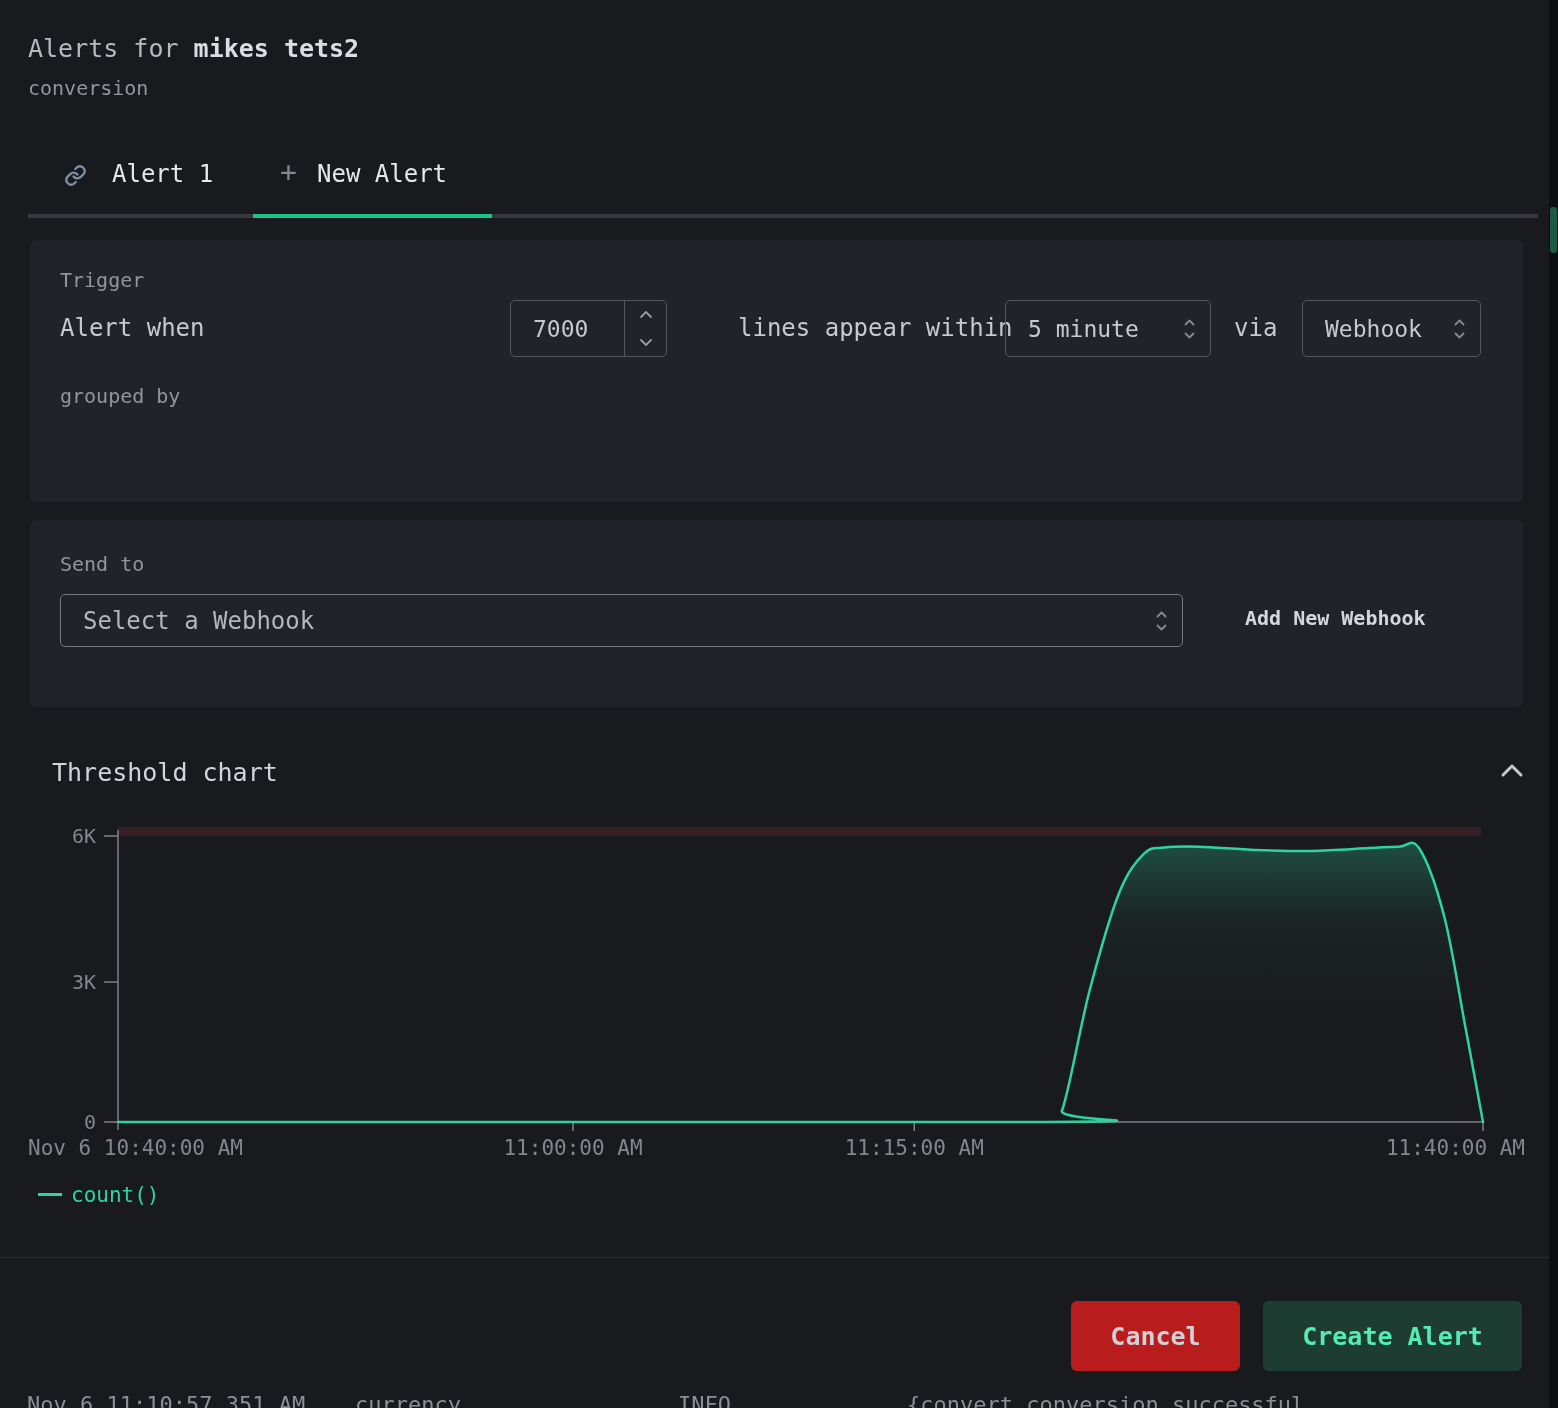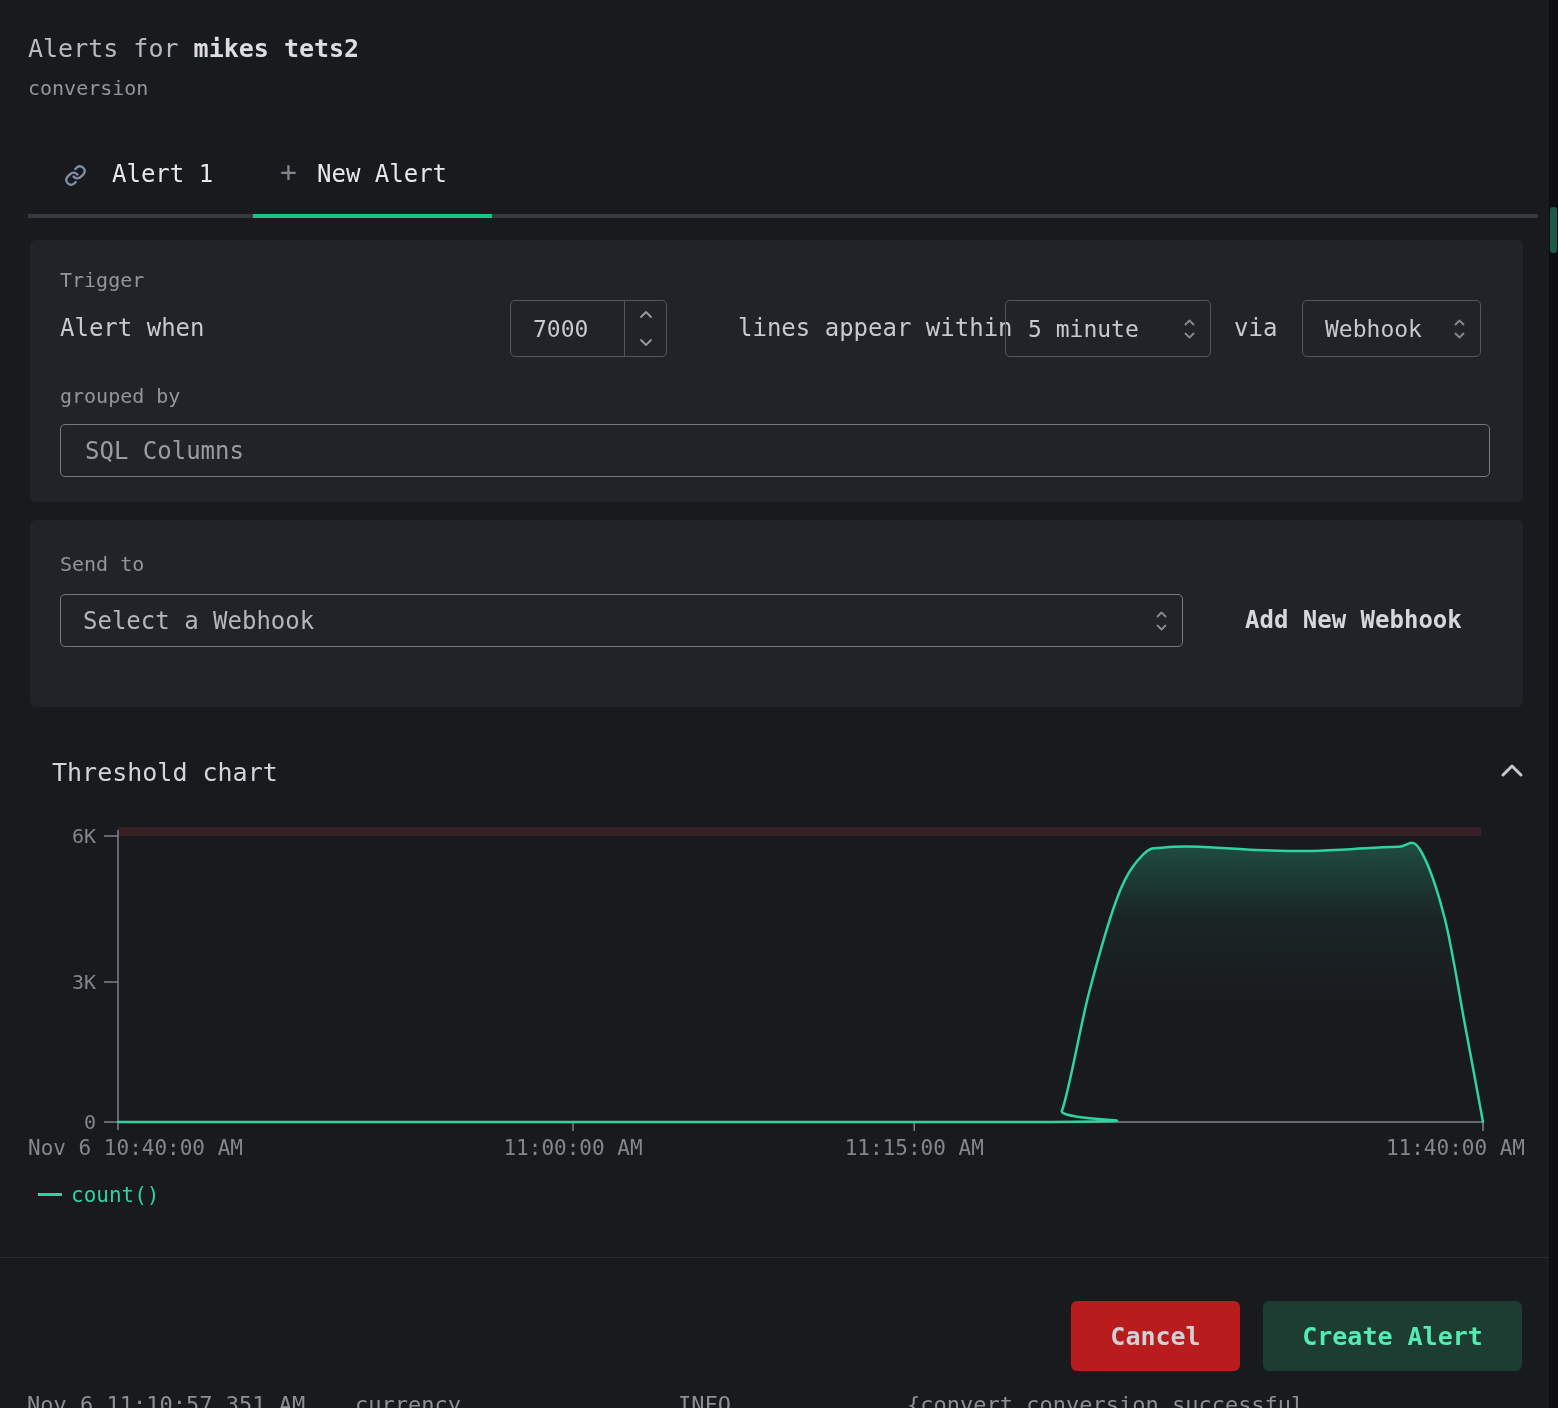--- a/index.html
+++ b/index.html
@@ -51,21 +51,21 @@
     border:1px solid var(--border);border-radius:5px;display:flex;align-items:stretch;
   }
   .num-val{flex:1;display:flex;align-items:center;padding-left:22px;font-size:23px;color:var(--text);}
   .spinner{width:42px;border-left:1px solid var(--border);display:flex;flex-direction:column;}
   .spin-btn{flex:1;display:flex;align-items:center;justify-content:center;cursor:pointer;color:#9a9ba1;}
   .text-input{
     width:100%;height:100%;background:transparent;border:1px solid var(--border-light);
     border-radius:5px;color:var(--text);font-family:inherit;font-size:24px;padding:0 24px;outline:none;
   }
   .text-input::placeholder{color:#9b9ca3;opacity:1;}
-  .add-link{font-size:24px;font-weight:bold;color:#d6d7dc;cursor:pointer;}
+  .add-link{font-size:20px;font-weight:bold;color:#d6d7dc;cursor:pointer;}
   
   .chart-title{font-size:25px;color:#d4d5da;}
   .legend-dash{width:24px;height:3px;background:var(--chart-line);}
   .legend-text{font-size:21px;color:var(--chart-line);}
   svg.chart{left:0;top:0;width:1558px;height:1408px;pointer-events:none;}
   
   .footer-divider{left:0;top:1257px;width:1558px;height:1px;background:#2a2b2f;}
   .btn{
     top:1301px;height:70px;border:none;border-radius:6px;font-family:inherit;
     font-size:25px;font-weight:bold;display:flex;align-items:center;justify-content:center;cursor:pointer;
@@ -134,23 +134,20 @@
 
   <div class="abs select" style="left:1302px;top:300px;width:179px;height:57px;">
     <span>Webhook</span>
     <svg class="chev" width="13" height="24" viewBox="0 0 13 24" fill="none" stroke="#9a9ba1" stroke-width="1.8" stroke-linecap="round" stroke-linejoin="round">
         <path d="M2.5 7.5 L6.5 3.5 L10.5 7.5"></path>
         <path d="M2.5 16.5 L6.5 20.5 L10.5 16.5"></path>
       </svg>
   </div>
 
   <div class="abs sec-label" style="left:60px;top:384px;">grouped by</div>
-  <div class="abs" style="left:60px;top:424px;width:1430px;height:53px;">
-    <input class="text-input" type="text" placeholder="SQL Columns" style="">
-  </div>
 
   <div class="abs panel" style="top:520px;height:187px;"></div>
   <div class="abs sec-label" style="left:60px;top:552px;">Send to</div>
   <div class="abs select light" style="left:60px;top:594px;width:1123px;height:53px;font-size:24px;">
     <span style="color:#b5b6bd;">Select a Webhook</span>
     <svg class="chev" width="13" height="24" viewBox="0 0 13 24" fill="none" stroke="#9a9ba1" stroke-width="1.8" stroke-linecap="round" stroke-linejoin="round">
         <path d="M2.5 7.5 L6.5 3.5 L10.5 7.5"></path>
         <path d="M2.5 16.5 L6.5 20.5 L10.5 16.5"></path>
       </svg>
   </div>

